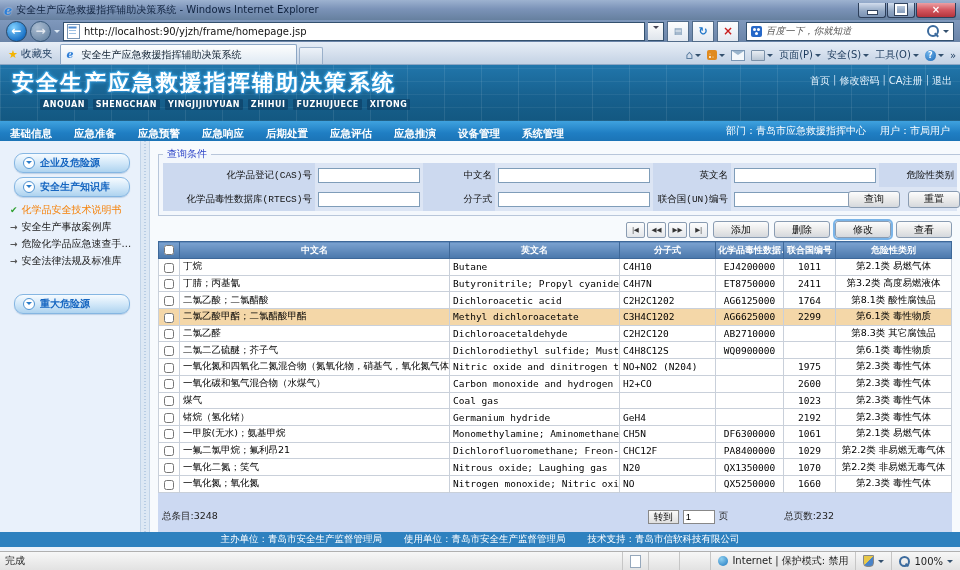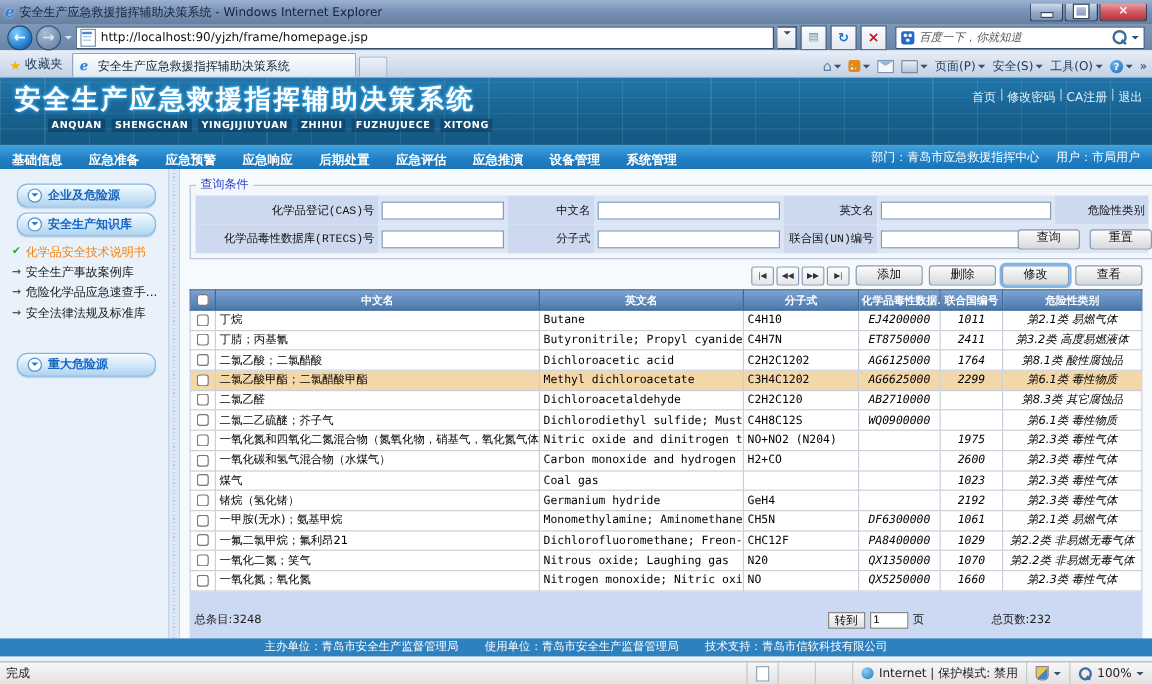--- a/index.html
+++ b/index.html
@@ -99,29 +99,29 @@
   .toolbar-row{display:flex;align-items:center;justify-content:flex-end;gap:5px;margin:5px 0 3px 0;}
   .pgbtn{width:19px;height:16px;font-size:6.5px;padding:0;background:linear-gradient(180deg,#fdfdfd,#e3e6ea);border:1px solid #8a9cb2;border-radius:2px;color:#333;}
   .toolbar-row .btn{min-width:56px;}
 
   table.grid{width:100%;border-collapse:collapse;table-layout:fixed;background:#fff;}
   table.grid th{background:linear-gradient(180deg,#7ba2d0,#4a77ab);color:#fff;font-size:9px;font-weight:bold;height:16px;border:1px solid #3e6899;padding:0 2px;overflow:hidden;white-space:nowrap;}
   table.grid td{font-size:9.5px;color:#000;height:15.7px;border:1px solid #c9d0da;padding:0 3px;overflow:hidden;white-space:nowrap;}
   table.grid .cb{text-align:center;padding:0;}
   table.grid input[type=checkbox]{width:10px;height:10px;margin:0;vertical-align:middle;}
   td.col-en,td.col-formula,td.col-rtecs,td.col-un{font-family:"DejaVu Sans Mono","Liberation Mono",monospace;font-size:8.5px;}
-  td.col-rtecs,td.col-un,td.col-hazard{text-align:center;font-style:italic;}
+  td.col-rtecs,td.col-un,td.col-hazard{text-align:center;}
   td.col-hazard{font-size:9px;}
   tr.hl td{background:#f4d7a8;}
 
   .pager-row{background:#ccd9f2;height:16px;display:flex;align-items:center;font-size:9.5px;color:#222;padding:16px 4px;margin-top:0;}
   .goto-group{margin-left:auto;display:flex;align-items:center;gap:4px;}
   .goto-btn{height:14px;font-size:9.5px;padding:0 5px;background:linear-gradient(180deg,#fafafa,#e0e0e0);border:1px solid #888;}
   .page-input{width:26px;height:12px;border:1px solid #888;font-size:9.5px;padding:0 2px;}
-  .total-pages{margin-left:56px;margin-right:72px;}
+  .total-pages{margin-left:56px;margin-right:114px;}
 
   .sitefooter{height:15px;flex:0 0 15px;background:#2e81bf;color:#fff;font-size:9.5px;display:flex;align-items:center;justify-content:center;gap:22px;margin-bottom:4px;white-space:nowrap;}
 
   .statusbar{height:18px;flex:0 0 18px;background:linear-gradient(180deg,#f7f7f7,#e2e2e2);border-top:1px solid #b0b0b0;display:flex;align-items:center;font-size:10px;color:#222;}
   .status-left{padding-left:5px;flex:1;}
   .sseg{border-left:1px solid #c6c6c6;height:100%;display:flex;align-items:center;padding:0 7px;gap:4px;white-space:nowrap;}
   .globe{width:10px;height:10px;border-radius:50%;background:radial-gradient(circle at 35% 30%,#8fd0f0,#1e78c0);position:relative;flex:0 0 10px;}
   .doc-ico{width:9px;height:11px;background:#fff;border:1px solid #96a8bc;}
   .shield-ico{width:9px;height:10px;background:linear-gradient(135deg,#e8c84a 50%,#4a84c8 50%);border-radius:0 0 4px 4px;border:1px solid #888;}
   .zoom-mag{width:7px;height:7px;border:2px solid #3c6b9e;border-radius:50%;position:relative;}

